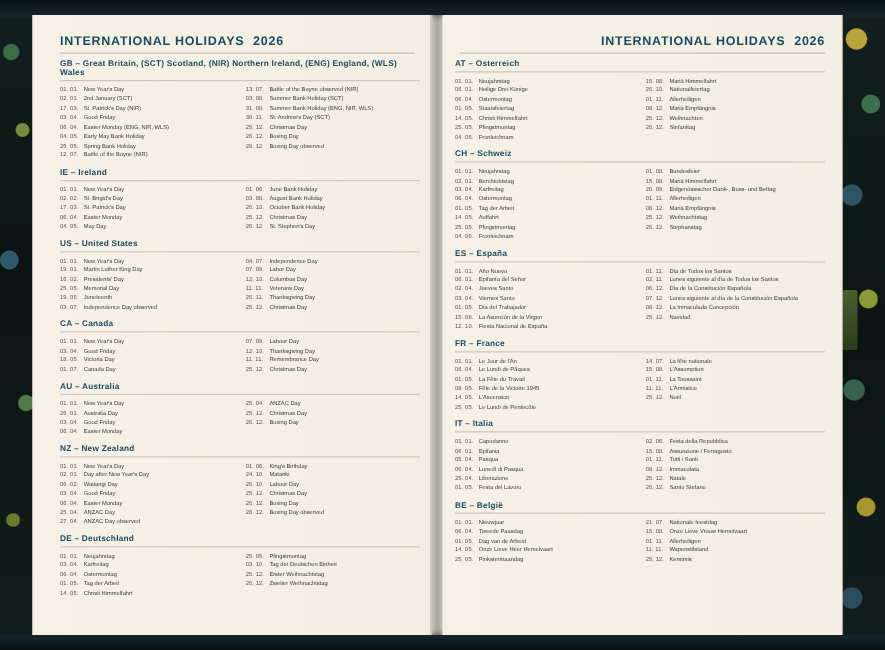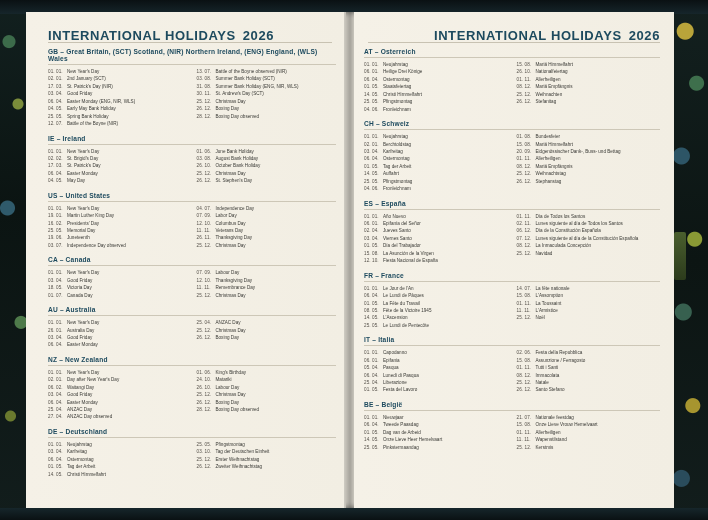--- a/index.html
+++ b/index.html
@@ -51,21 +51,21 @@
     overflow:hidden;
   }
   .page.left{left:0;}
   .page.right{left:328px;}
   .gutter{
     position:absolute;left:318px;top:0;width:12px;height:496px;
     background:linear-gradient(90deg,rgba(0,0,0,.14),rgba(0,0,0,.30) 45%,rgba(0,0,0,.30) 55%,rgba(0,0,0,.10));
   }
   .page-header{
     position:absolute;top:16px;
-    font-size:13px;font-weight:bold;letter-spacing:.6px;
+    font-size:10px;font-weight:bold;letter-spacing:.6px;
     color:#1d4a5e;
   }
   .page-header .yr{margin-left:7px;}
   .hl{left:22px;}
   .hr{right:14px;}
   .rule{
     position:absolute;left:22px;right:14px;top:30px;height:1px;background:#c8c2b2;
   }
   .rule.r{left:14px;right:14px;}
   .content{

